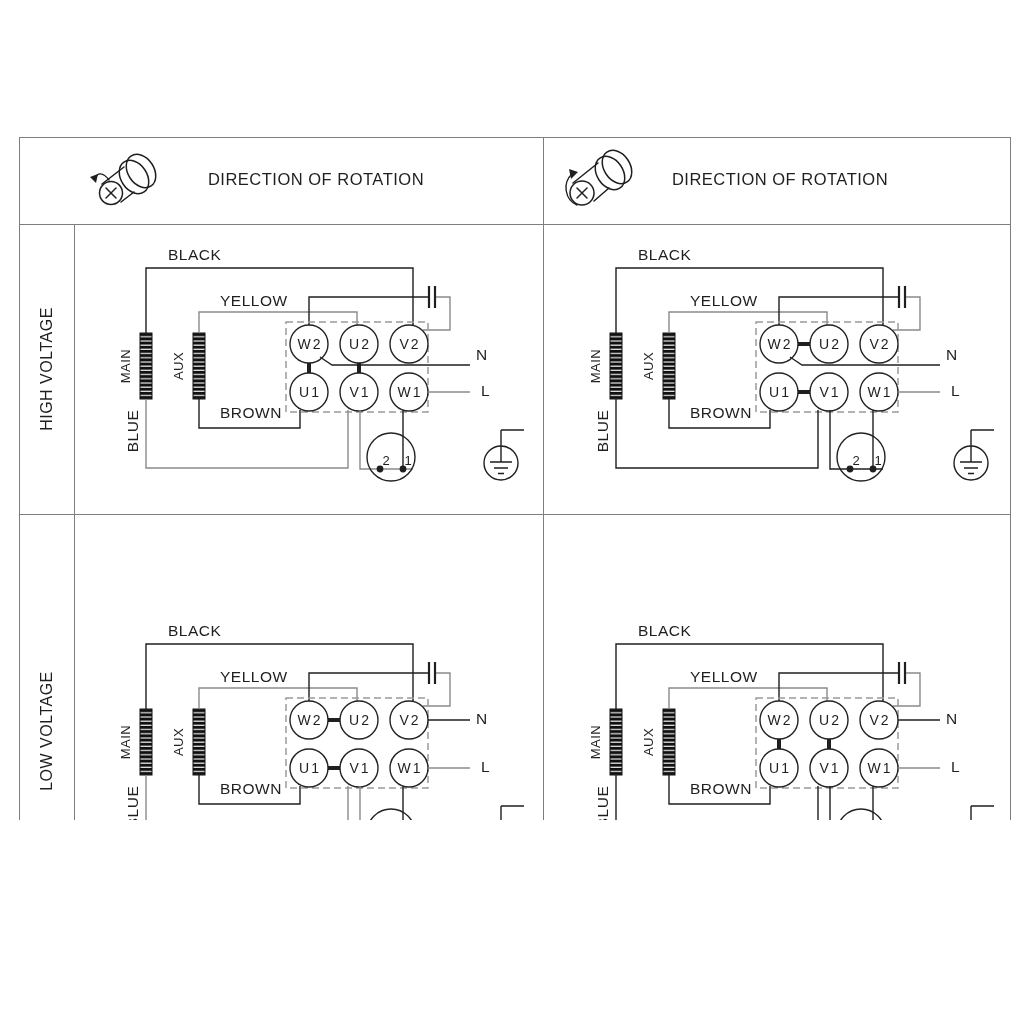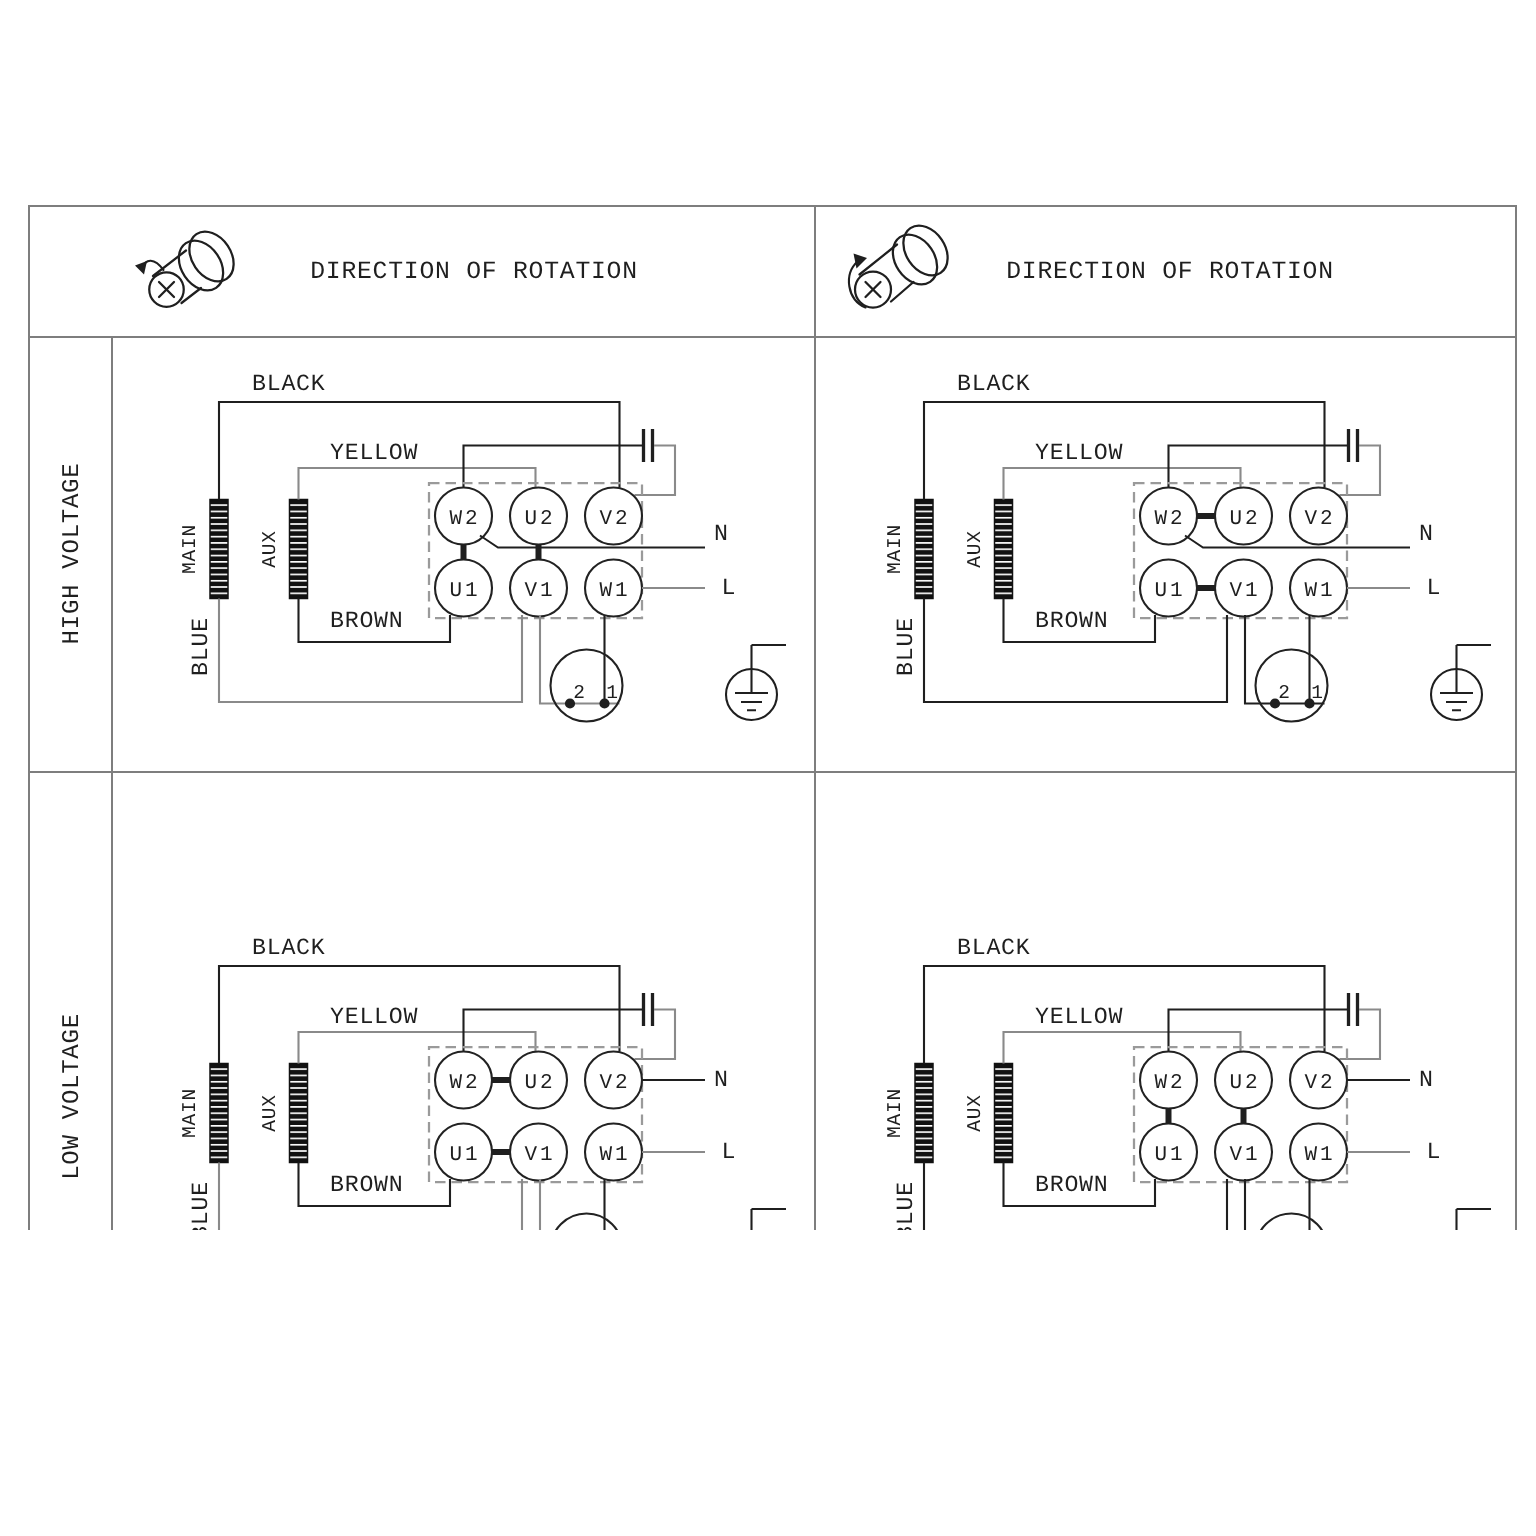--- a/index.html
+++ b/index.html
@@ -1,17 +1,17 @@
 <!DOCTYPE html>
 <html><head>
 <meta charset="utf-8">
 <style>
   html,body{margin:0;padding:0;background:#fff;}
   #stage{position:relative;width:1024px;height:820px;background:#ffffff;overflow:hidden;
-         font-family:Liberation Mono, monospace;text-align:center;}
+         font-family:Liberation Sans, sans-serif;text-align:center;}
   svg text{fill:#1f1f1f;}
   .hdr{font-size:16.5px;letter-spacing:.5px;}
   .rowlab{font-size:16px;letter-spacing:.5px;}
 </style>
 </head>
 <body>
 
 <div id="stage">
 <svg id="sheet" width="1024" height="1024" viewBox="0 0 1024 1024" xmlns="http://www.w3.org/2000/svg">
   <defs>

